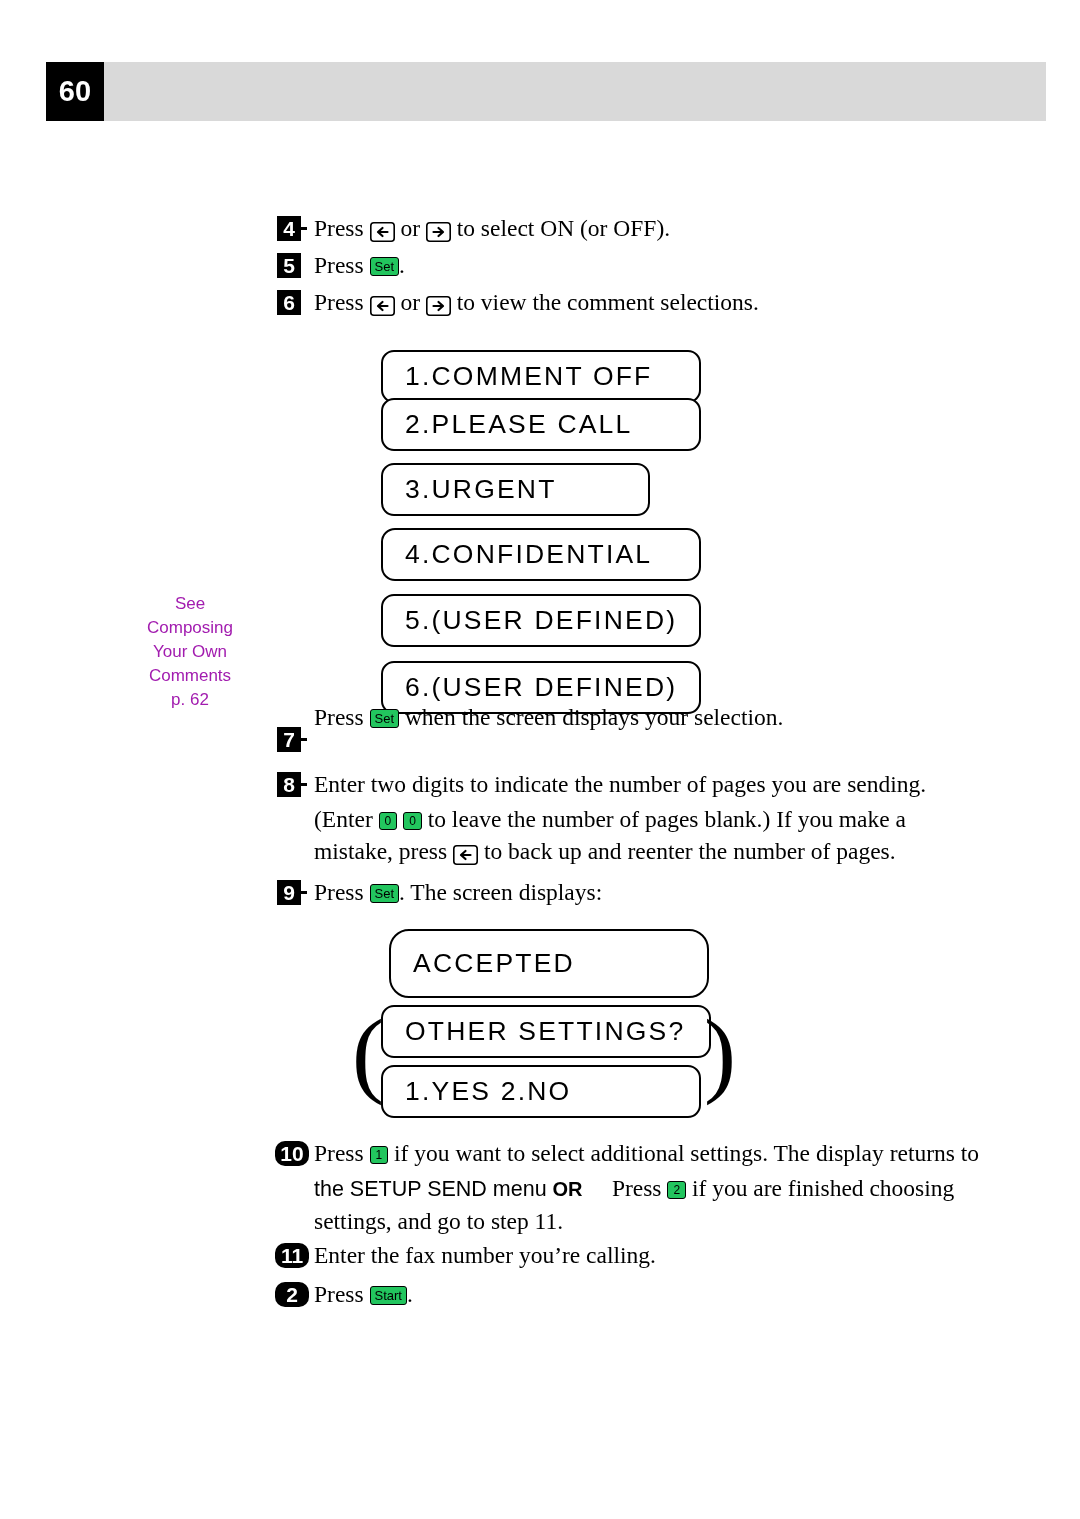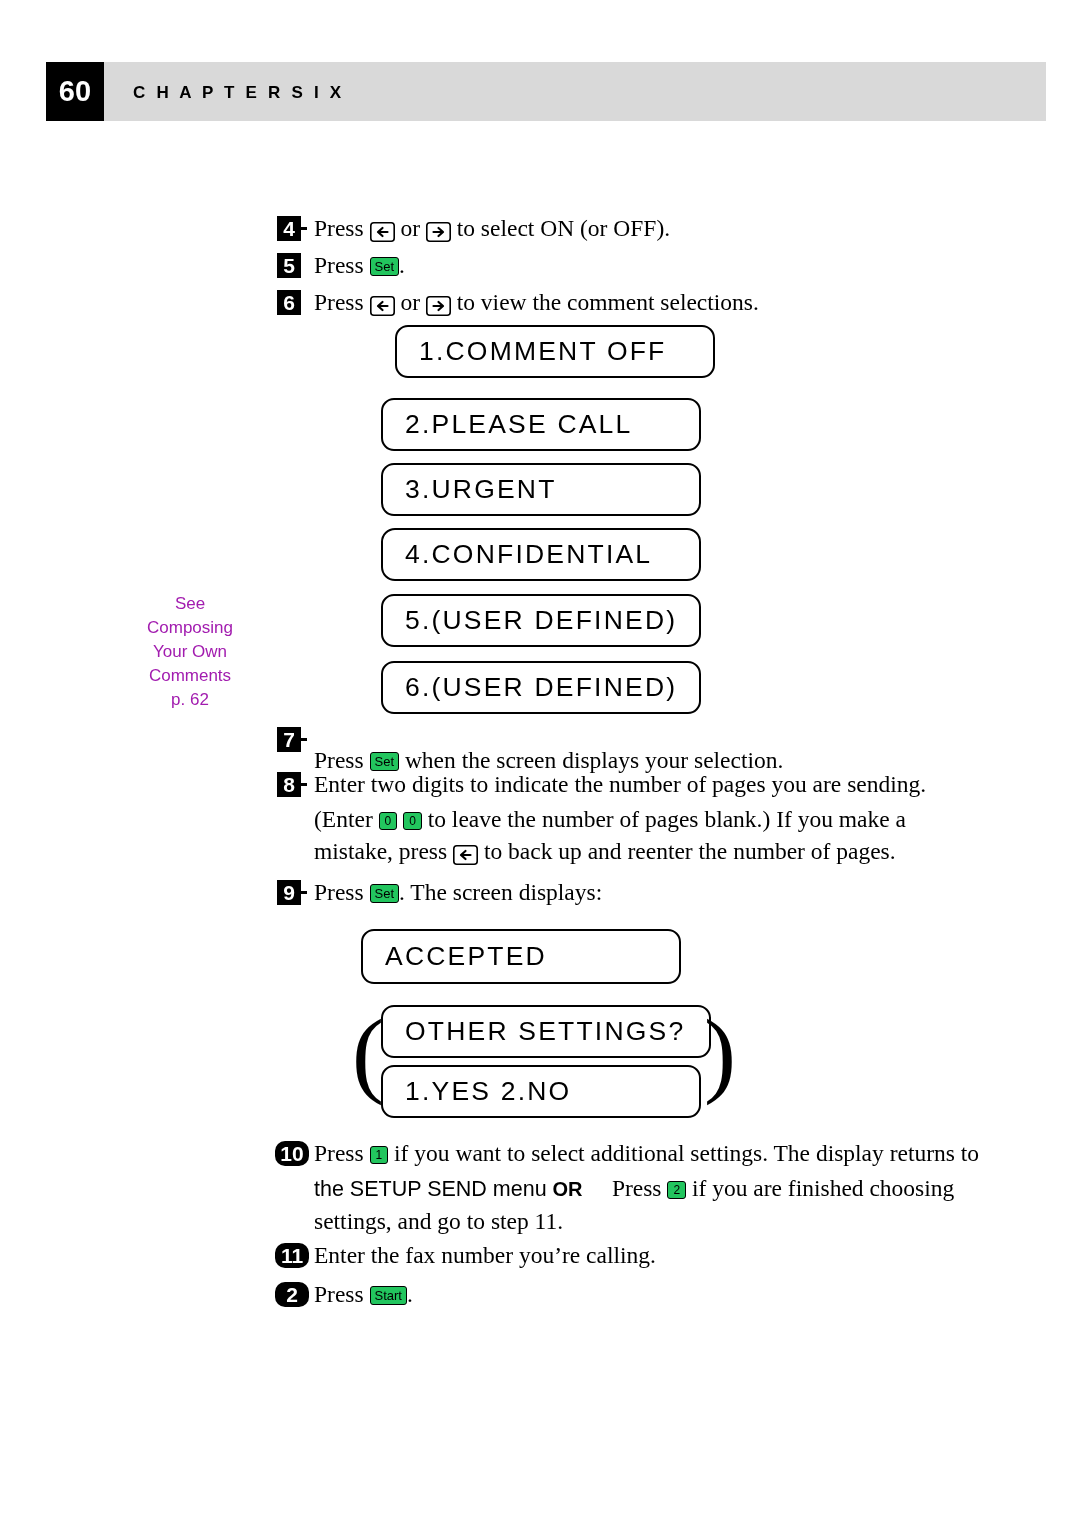--- a/index.html
+++ b/index.html
@@ -174,21 +174,20 @@
     font-size: 21.5px;
   }
 </style>
 </head>
 <body>
 
 <div class="header">
   <div class="header-band"></div>
   <div class="header-num-box"></div>
   <div class="header-num">60</div>
-  <div class="header-title">C H A P T E R   S I X</div>
 </div>
 
 <div class="step" style="left:277px; top:216px;">4</div>
 <div class="step-dash" style="left:299px; top:227px;"></div>
 <div class="line" style="left:314px; top:215px;">
   <span>Press</span>
   <span class="arrow-key">
     <svg width="25" height="20" viewBox="0 0 25 20">
       <rect x="0.8" y="0.8" width="23.4" height="18.4" rx="3" ry="3" fill="#fff" stroke="#000" stroke-width="1.6"></rect>
       <path d="M17.5 10 L9 10 M12.5 6 L8 10 L12.5 14" fill="none" stroke="#000" stroke-width="2.2" stroke-linecap="round" stroke-linejoin="round"></path>
@@ -222,38 +221,38 @@
   <span>or</span>
   <span class="arrow-key">
     <svg width="25" height="20" viewBox="0 0 25 20">
       <rect x="0.8" y="0.8" width="23.4" height="18.4" rx="3" ry="3" fill="#fff" stroke="#000" stroke-width="1.6"></rect>
       <path d="M7.5 10 L16 10 M12.5 6 L17 10 L12.5 14" fill="none" stroke="#000" stroke-width="2.2" stroke-linecap="round" stroke-linejoin="round"></path>
     </svg>
   </span>
   <span>to view the comment selections.</span>
 </div>
 
-<div class="lcd" style="left:381px; top:325px; width:320px; height:53px;margin-left:14px;">1.COMMENT OFF</div>
+<div class="lcd" style="left:381px; top:350px; width:320px; height:53px;">1.COMMENT OFF</div>
 <div class="lcd" style="left:381px; top:398px; width:320px; height:53px;">2.PLEASE CALL</div>
-<div class="lcd" style="left:381px; top:463px; width:320px; height:53px;">3.URGENT</div>
+<div class="lcd" style="left:381px; top:463px; width:269px; height:53px;">3.URGENT</div>
 <div class="lcd" style="left:381px; top:528px; width:320px; height:53px;border-radius:14px;">4.CONFIDENTIAL</div>
 <div class="lcd" style="left:381px; top:594px; width:320px; height:53px;">5.(USER DEFINED)</div>
 <div class="lcd" style="left:381px; top:661px; width:320px; height:53px;">6.(USER DEFINED)</div>
 
 <div class="sidenote" style="left:115px; top:592px;">
   <div>See</div>
   <div>Composing</div>
   <div>Your Own</div>
   <div>Comments</div>
   <div>p. 62</div>
 </div>
 
 <div class="step" style="left:277px; top:727px;">7</div>
 <div class="step-dash" style="left:299px; top:738px;"></div>
-<div class="line" style="left:314px; top:747px;">
+<div class="line" style="left:314px; top:704px;">
   <span>Press</span>
   <span class="keybox">Set</span>
   <span>when the screen displays your selection.</span>
 </div>
 
 <div class="step" style="left:277px; top:772px;">8</div>
 <div class="step-dash" style="left:299px; top:783px;"></div>
 <div class="line" style="left:314px; top:771px;">
   <span>Enter two digits to indicate the number of pages you are sending.</span>
 </div>
@@ -274,21 +273,21 @@
   <span>to back up and reenter the number of pages.</span>
 </div>
 
 <div class="step" style="left:277px; top:880px;">9</div>
 <div class="step-dash" style="left:299px; top:891px;"></div>
 <div class="line" style="left:314px; top:879px;">
   <span>Press</span>
   <span class="keybox">Set</span><span>. The screen displays:</span>
 </div>
 
-<div class="lcd" style="left:361px; top:929px; width:320px; height:55px;">ACCEPTED</div>
+<div class="lcd" style="left:389px; top:929px; width:320px; height:69px;border-radius:20px;">ACCEPTED</div>
 <div class="lcd" style="left:381px; top:1005px; width:330px; height:53px;">OTHER SETTINGS?</div>
 <div class="lcd" style="left:381px; top:1065px; width:320px; height:53px;">1.YES 2.NO</div>
 <div class="paren" style="left:352px; top:1005px;">(</div>
 <div class="paren" style="left:704px; top:1005px;">)</div>
 
 <div class="step wide" style="left:275px; top:1141px;">10</div>
 <div class="line" style="left:314px; top:1140px;">
   <span>Press</span>
   <span class="keybox tiny">1</span>
   <span>if you want to select additional settings. The display returns to</span>

